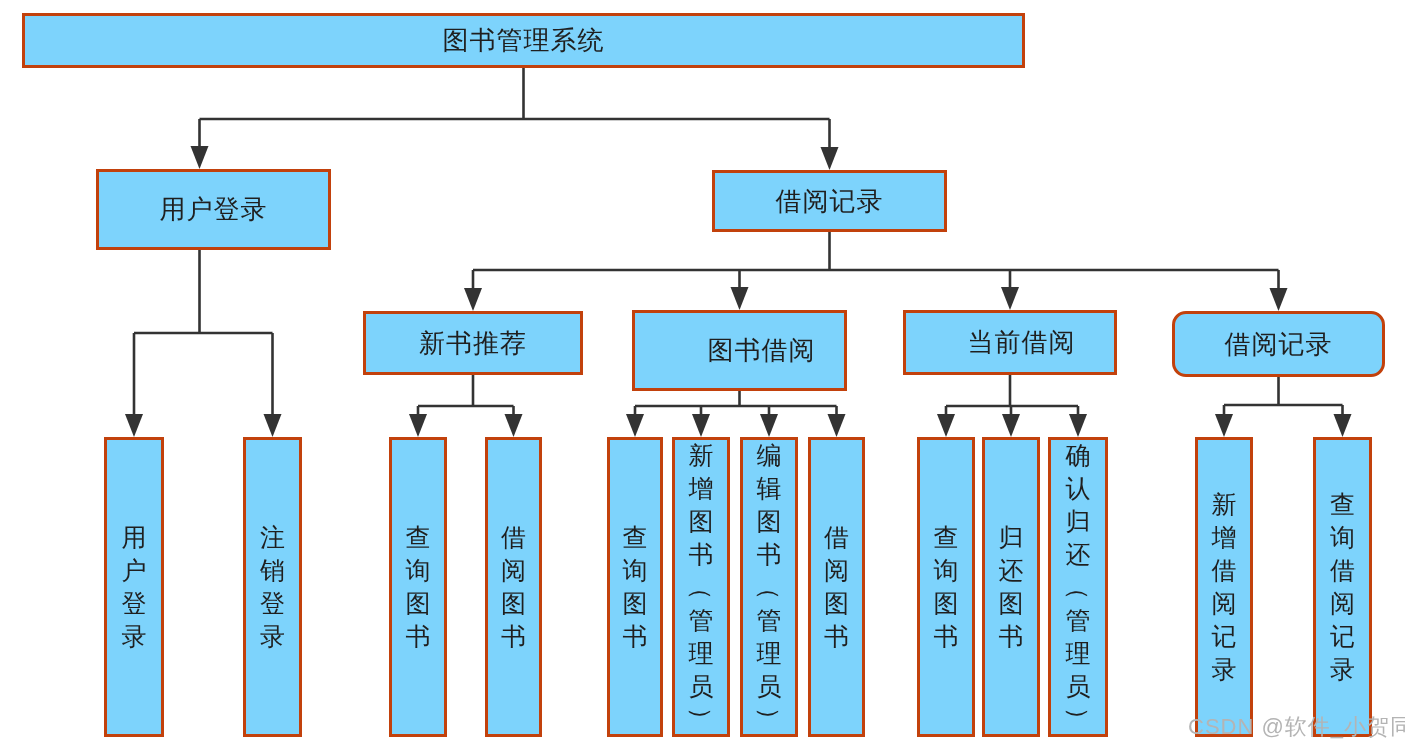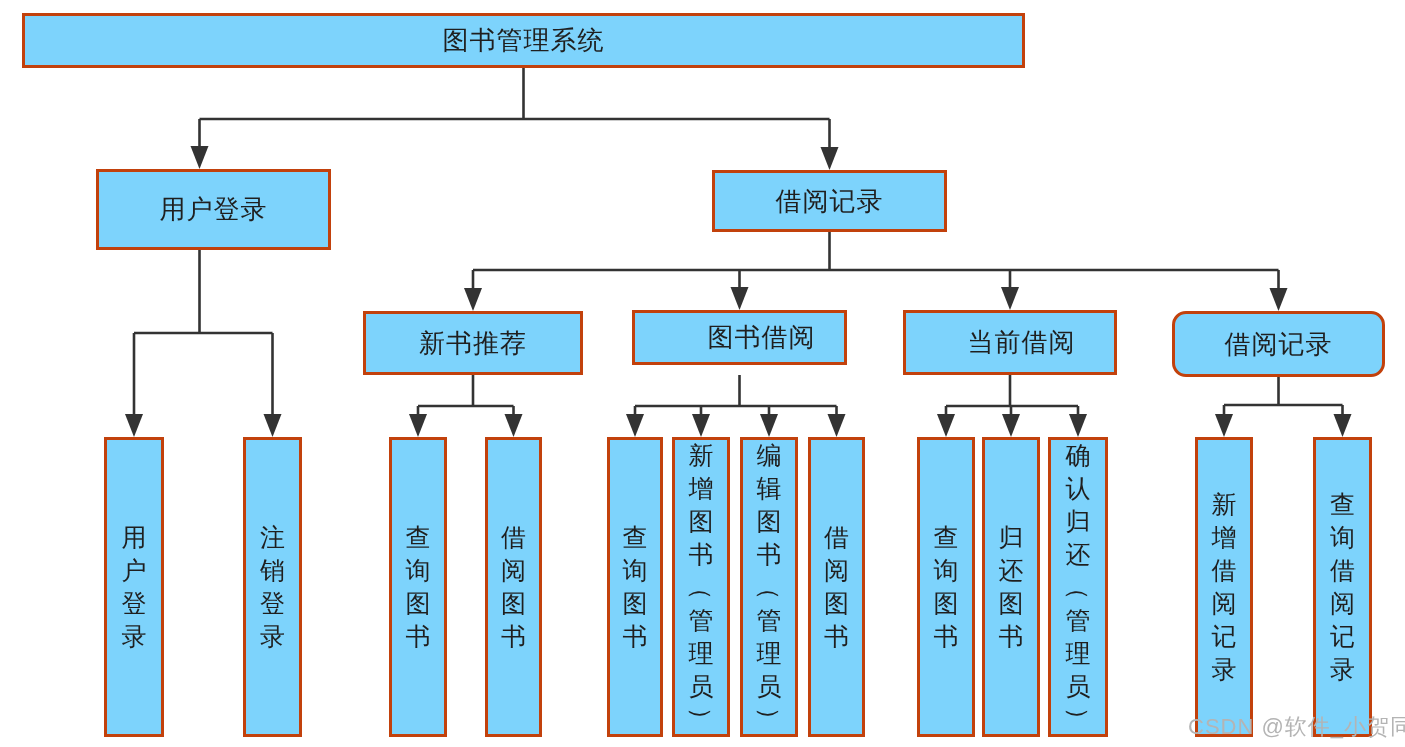--- a/index.html
+++ b/index.html
@@ -148,21 +148,21 @@
         <span class="glyph">询</span>
         <span class="glyph">图</span>
         <span class="glyph">书</span>
       </div>
       <div class="node v" style="left: 485px; top: 437px; width: 57px; height: 300px;">
         <span class="glyph">借</span>
         <span class="glyph">阅</span>
         <span class="glyph">图</span>
         <span class="glyph">书</span>
       </div>
-      <div class="node h" style="left: 632px; top: 310px; width: 215px; height: 55px; padding-left: 44px;">
+      <div class="node h" style="left: 632px; top: 310px; width: 215px; height: 81px; padding-left: 44px;">
         <span>图书借阅</span>
       </div>
       <div class="node v" style="left: 607px; top: 437px; width: 56px; height: 300px;">
         <span class="glyph">查</span>
         <span class="glyph">询</span>
         <span class="glyph">图</span>
         <span class="glyph">书</span>
       </div>
       <div class="node v" style="left: 672px; top: 437px; width: 58px; height: 300px;">
         <span class="glyph">新</span>

